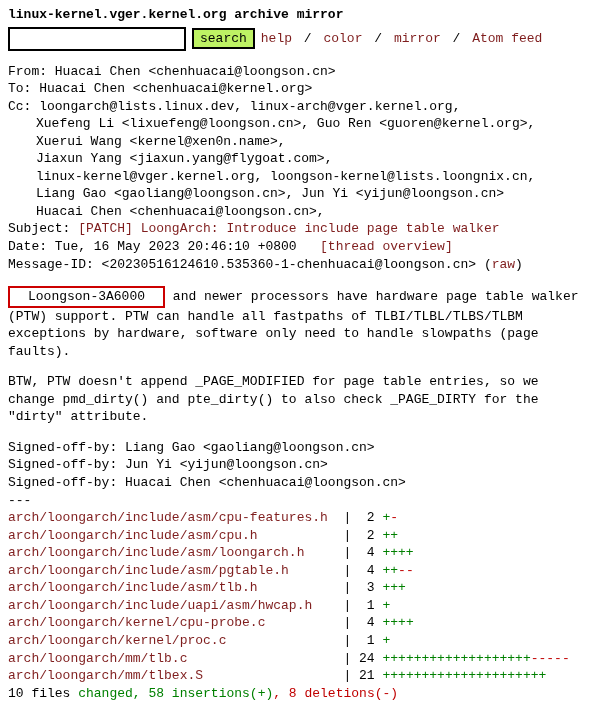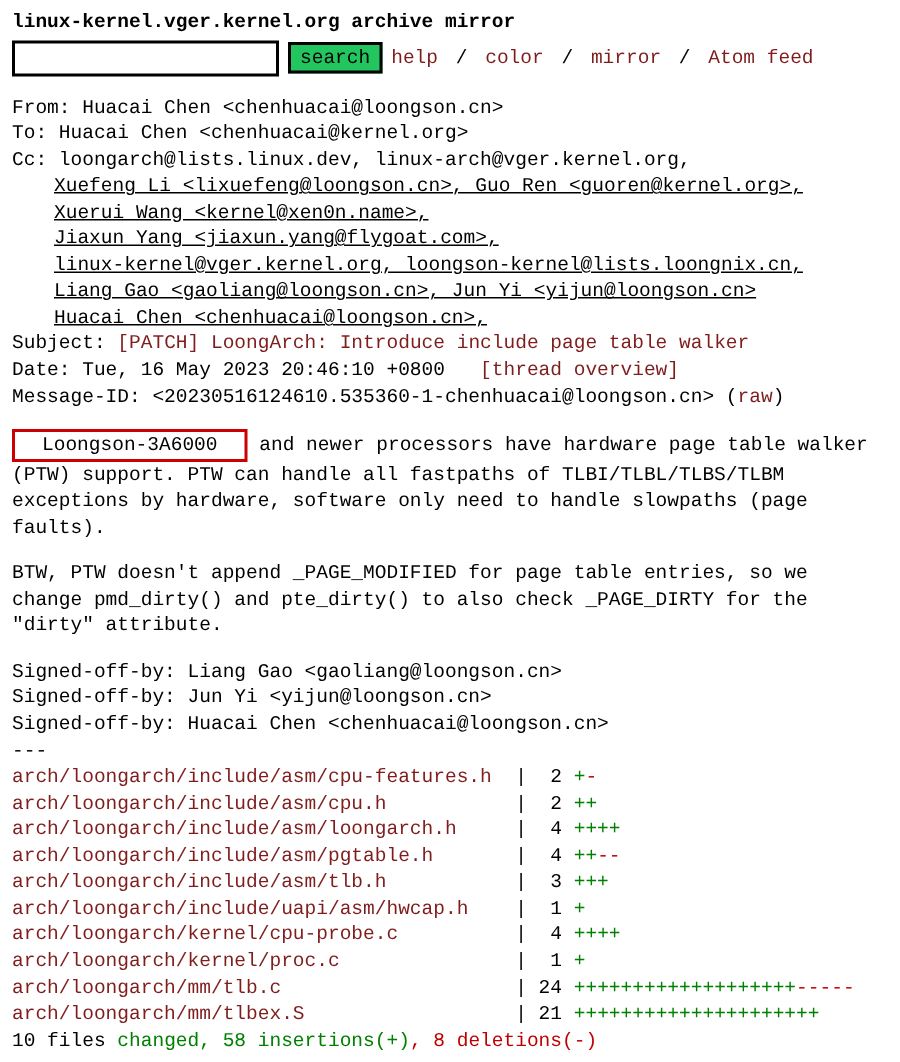--- a/index.html
+++ b/index.html
@@ -26,21 +26,21 @@
   .searchbox {
     border: 2px solid #000;
     width: 170px;
     height: 20px;
     font-family: inherit;
     font-size: inherit;
     padding: 0 2px;
   }
   .searchbtn {
     border: 2px solid #000;
-    background: #22c55e;
+    background: #bef264;
     font-family: inherit;
     font-size: inherit;
     padding: 1px 6px;
     cursor: pointer;
   }
   a, .link {
     color: #7f1d1d;
     cursor: pointer;
   }
   .sep {
@@ -48,21 +48,20 @@
     margin: 0 4px;
   }
   pre {
     font-family: inherit;
     font-size: inherit;
     margin: 0;
     white-space: pre-wrap;
   }
   .indent {
     margin-left: 28px;
-    text-decoration: underline;
   }
   .hl {
     border: 2px solid #c00;
     padding: 0 18px;
     display: inline-block;
   }
   .diffrow {
     display: flex;
   }
   .diffpath {

